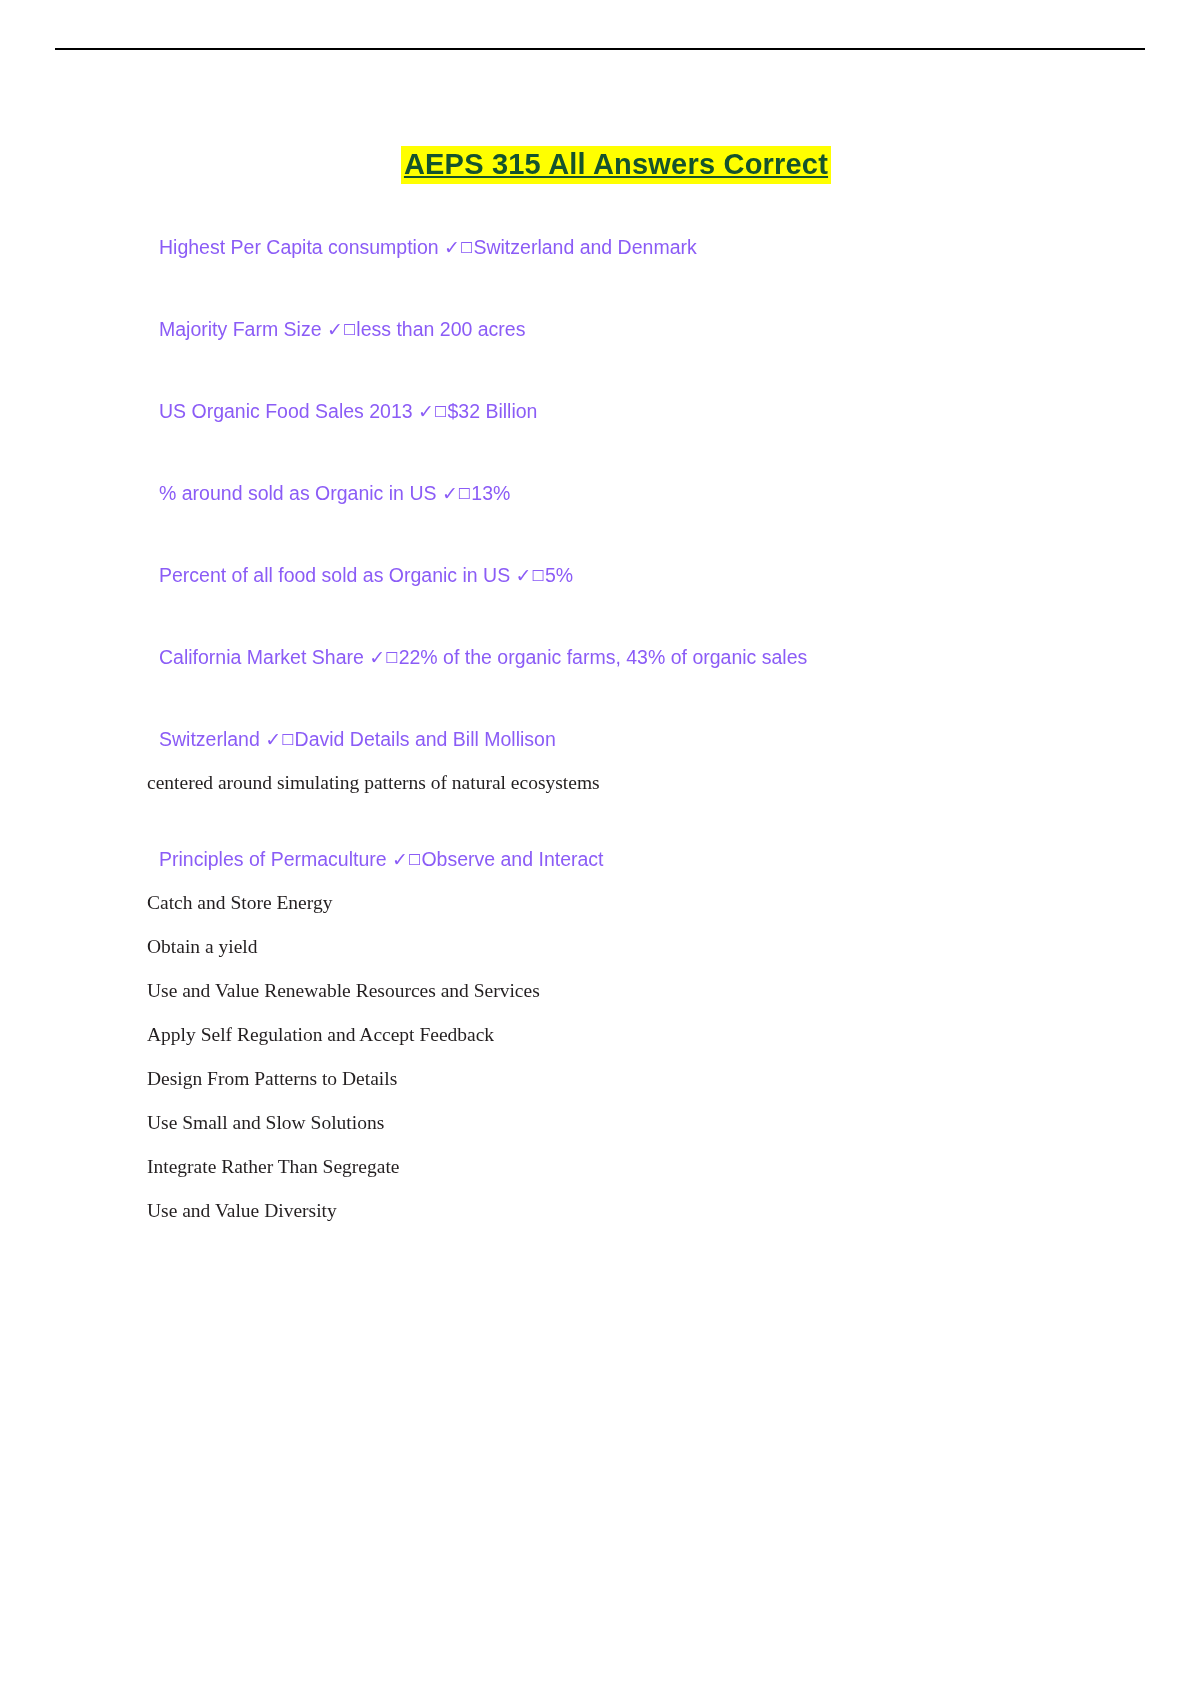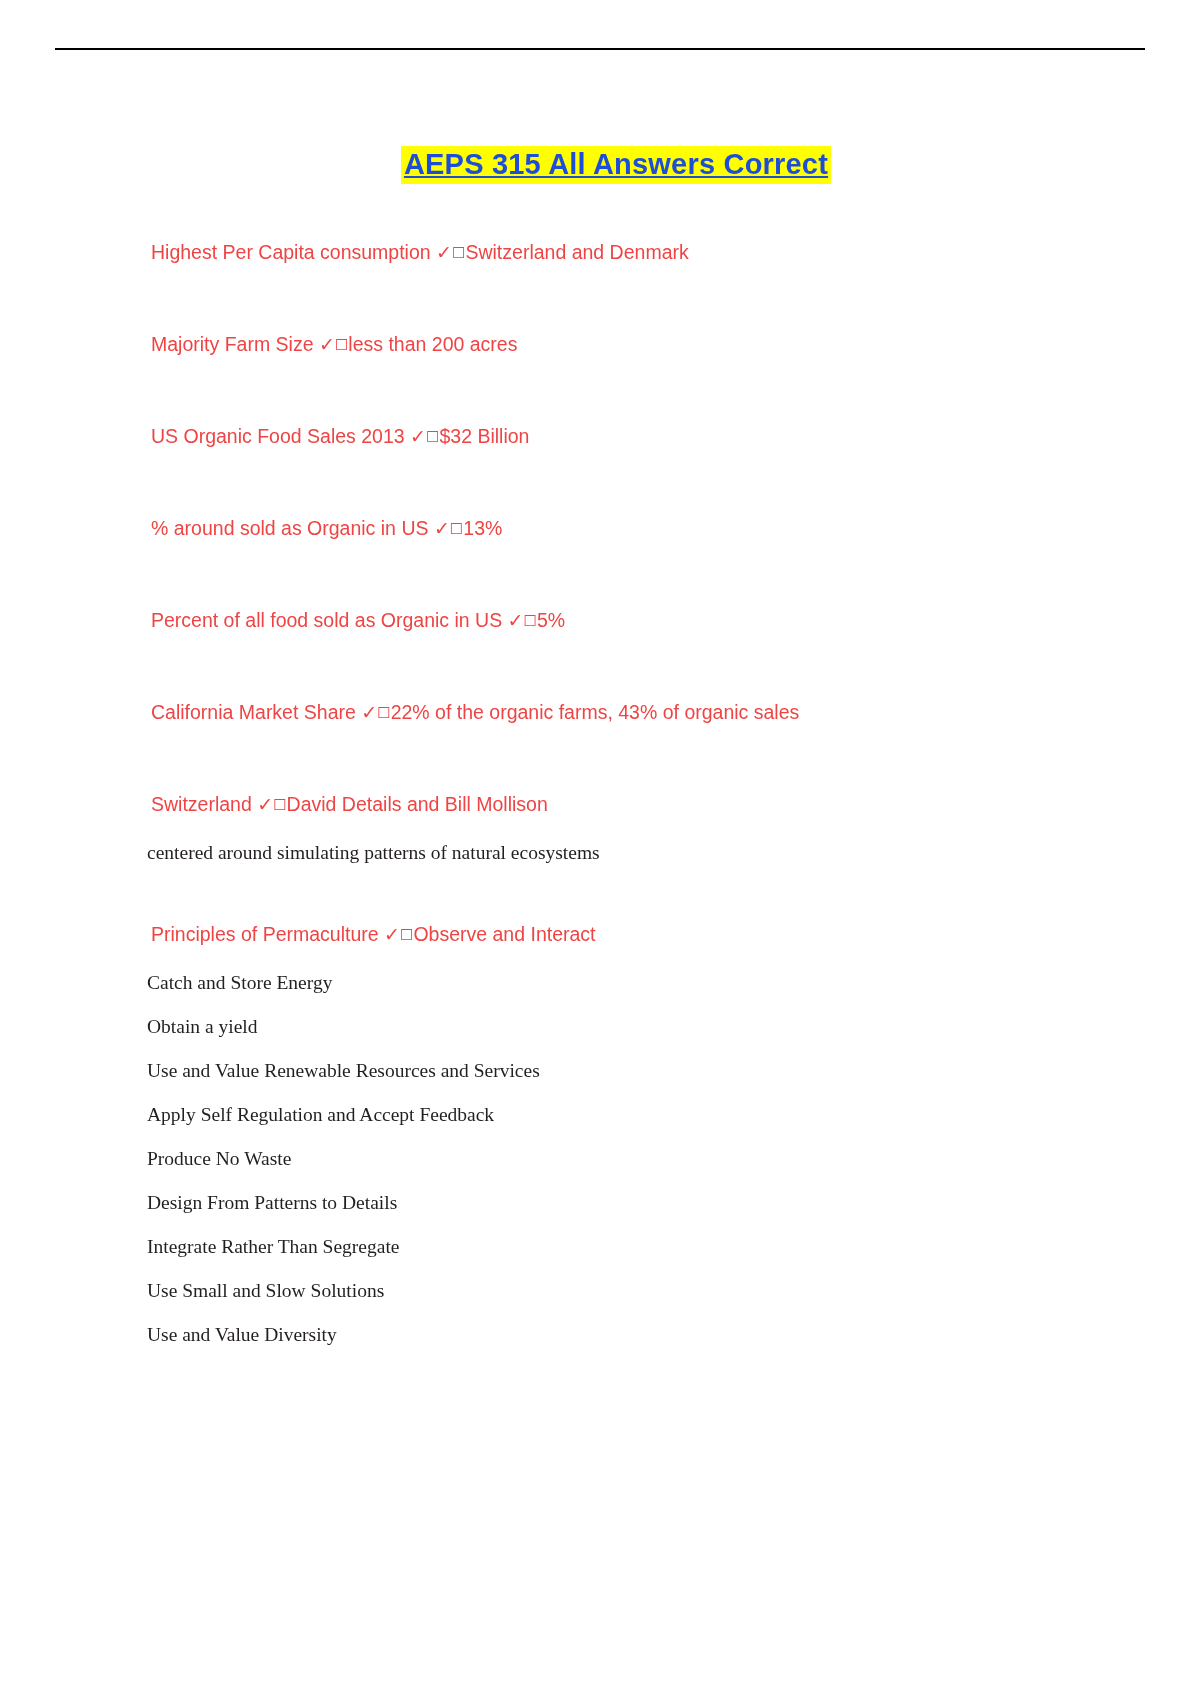--- a/index.html
+++ b/index.html
@@ -31,38 +31,38 @@
   .rule-top { margin-top: 48px; }
   .content {
     padding-left: 92px;
     padding-right: 60px;
     padding-top: 96px;
   }
   .doc-title {
     text-align: center;
     font-size: 29px;
     font-weight: bold;
-    color: #1d4ed8;
+    color: #14532d;
     margin: 0 0 0 0;
     letter-spacing: 0.2px;
   }
   .doc-title span.hl {
     background: #ffff00;
     text-decoration: underline;
     padding: 2px 3px 3px 3px;
     display: inline-block;
   }
   .qa-block {
     margin-top: 52px;
   }
   .qa-line {
     font-size: 19.5px;
-    line-height: 32px;
-    color: #ef4444;
-    margin: 4px;
+    line-height: 22px;
+    color: #8b5cf6;
+    margin: 12px;
     white-space: pre-wrap;
   }
   .qa-line + .qa-line {
     margin-top: 18px;
   }
   .sub-line {
     font-size: 19.5px;
     line-height: 26px;
     color: #231f20;
     margin: 0;
@@ -117,23 +117,22 @@
     </div>
 
     <div class="list-block">
 
       <p class="qa-line"><span>Principles of Permaculture </span><span class="check">✓</span><span class="box">☐</span><span>Observe and Interact</span></p>
 
       <p class="sub-line">Catch and Store Energy</p>
       <p class="sub-line">Obtain a yield</p>
       <p class="sub-line">Use and Value Renewable Resources and Services</p>
       <p class="sub-line">Apply Self Regulation and Accept Feedback</p>
-      <p class="sub-line">Produce No Waste</p>
       <p class="sub-line">Design From Patterns to Details</p>
+      <p class="sub-line">Use Small and Slow Solutions</p>
       <p class="sub-line">Integrate Rather Than Segregate</p>
-      <p class="sub-line">Use Small and Slow Solutions</p>
       <p class="sub-line">Use and Value Diversity</p>
 
     </div>
 
   </div>
 
 </div>
 
 </body></html>

